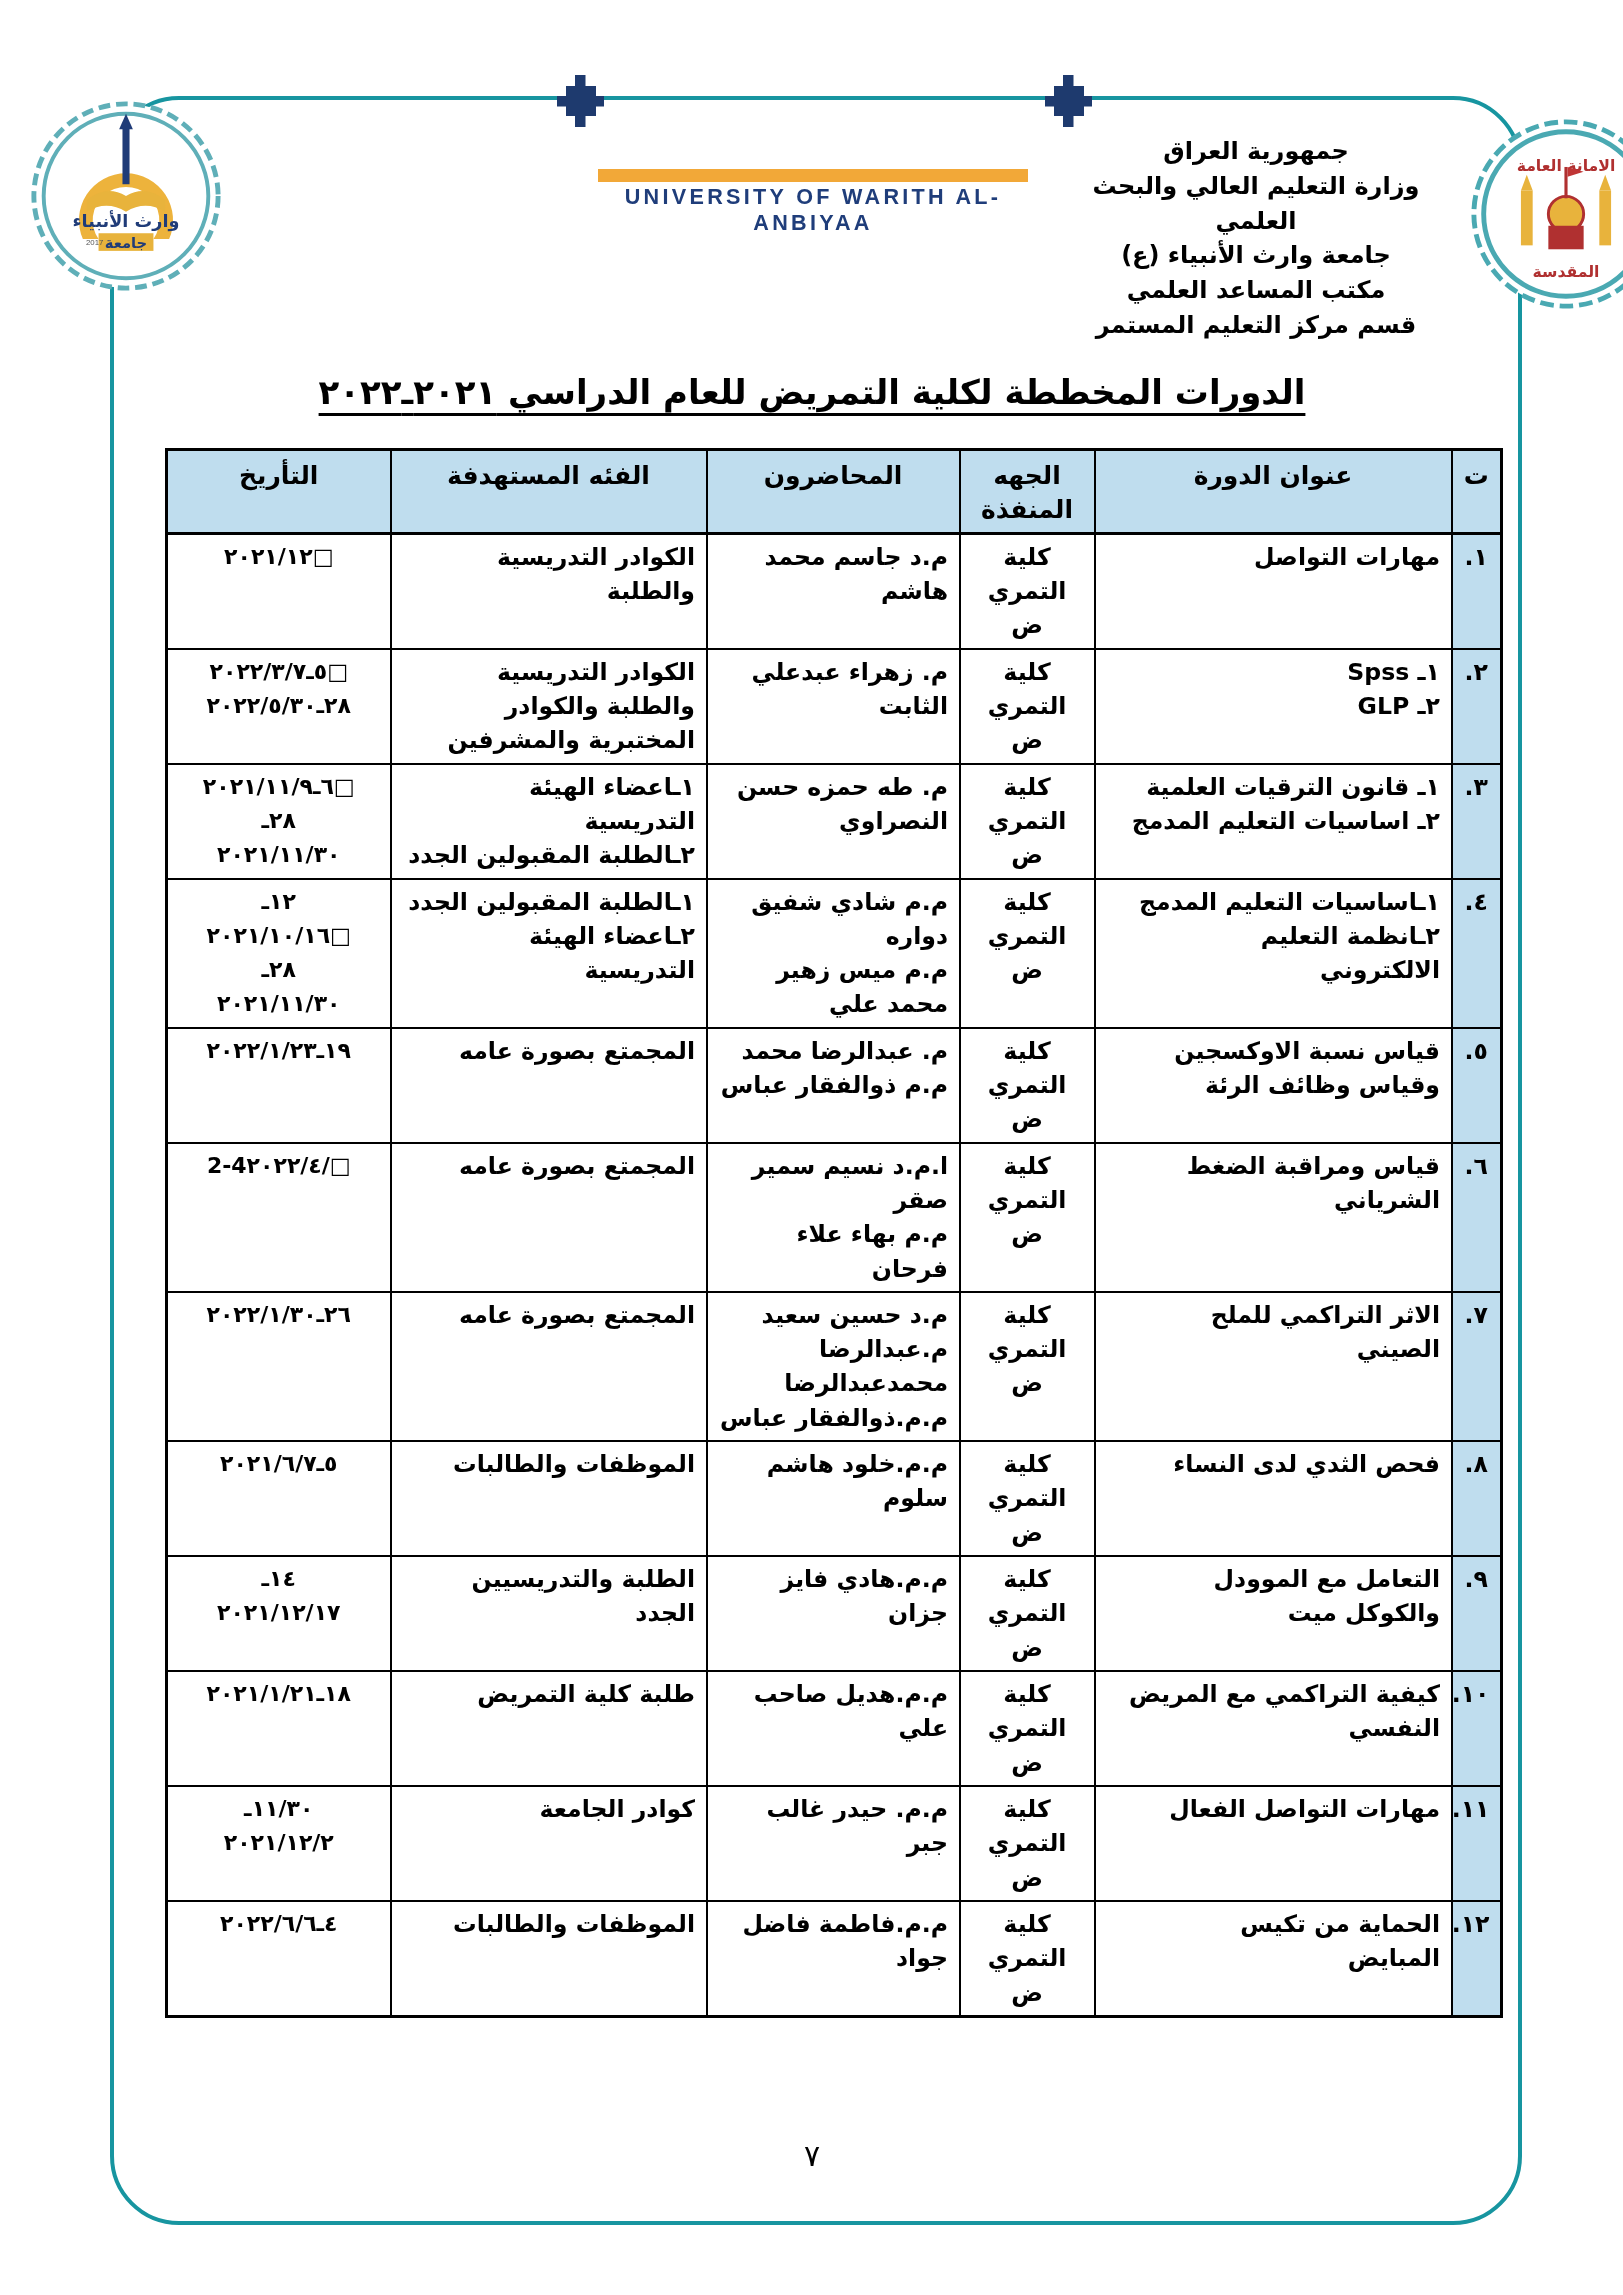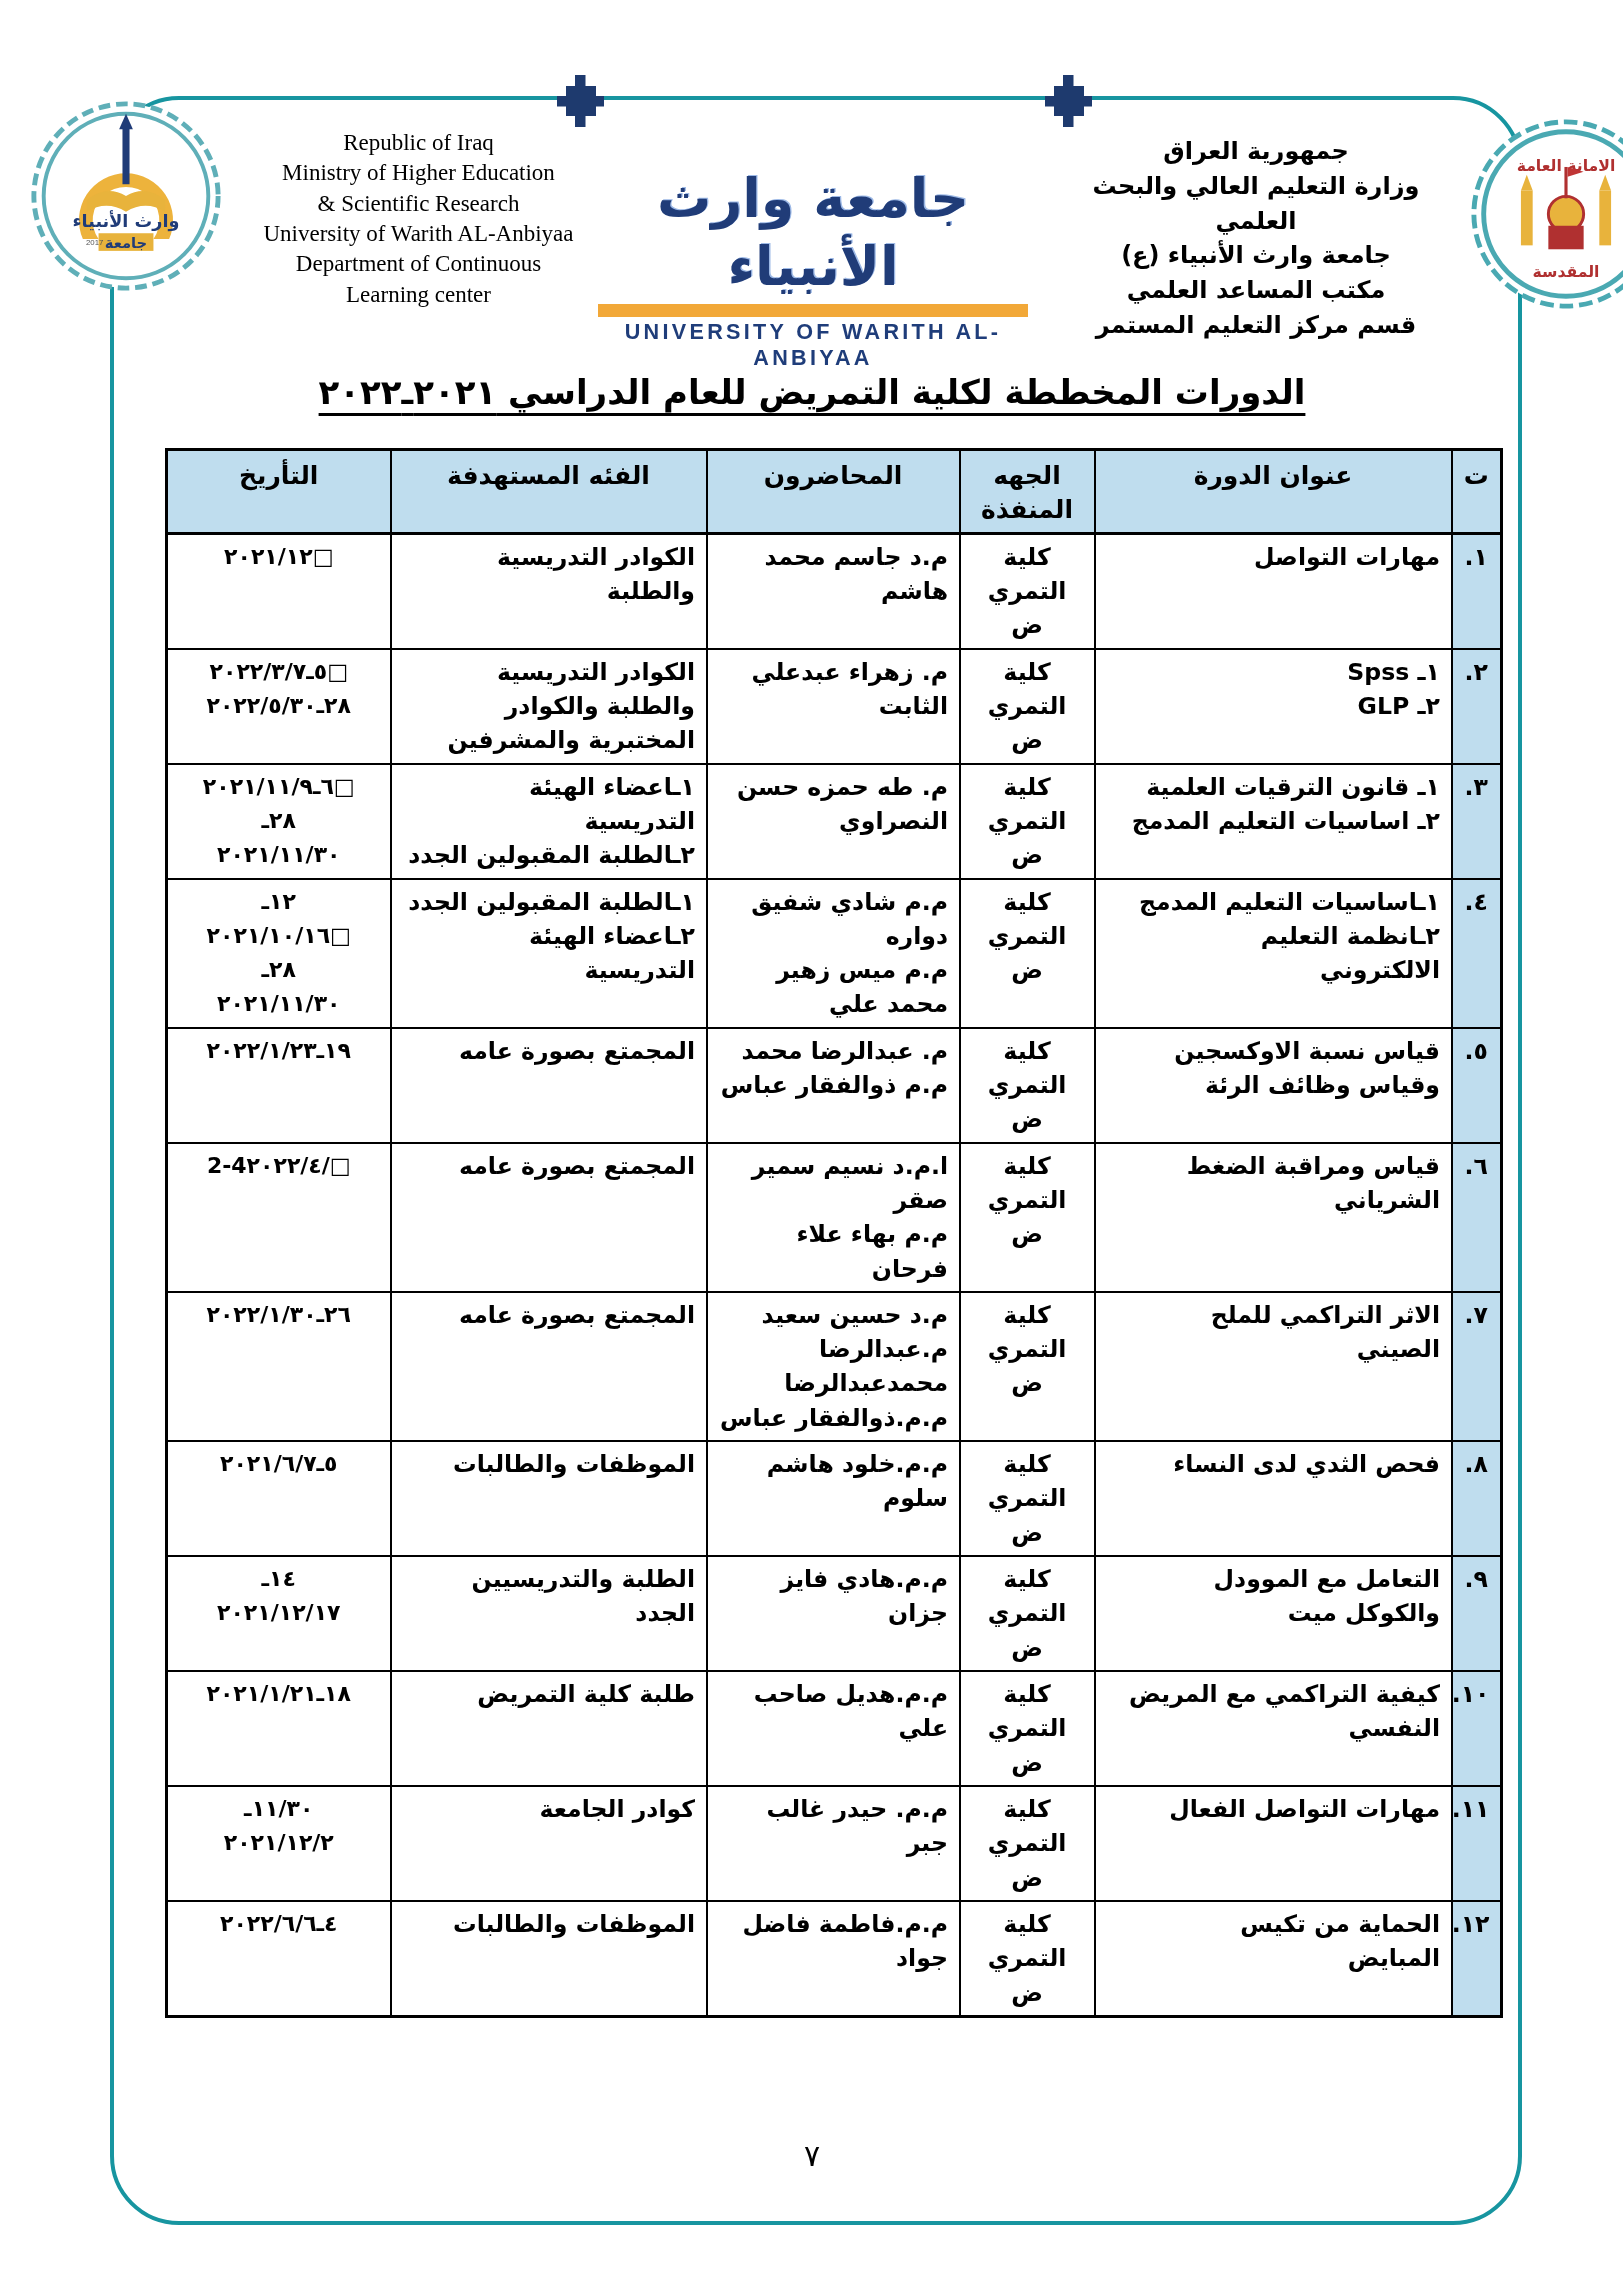--- a/index.html
+++ b/index.html
@@ -95,39 +95,30 @@
       <rect x="67" y="38" width="6" height="28" fill="#E8B33C"></rect>
       <path d="M67 38 L70 30 L73 38 Z" fill="#E8B33C"></path>
       <circle cx="50" cy="50" r="9" fill="#E8B33C" stroke="#B03030" stroke-width="1.5"></circle>
       <rect x="41" y="56" width="18" height="12" fill="#B03030"></rect>
       <rect x="49.2" y="26" width="1.6" height="16" fill="#B03030"></rect>
       <path d="M50.8 26 L59 28.5 L50.8 31 Z" fill="#C03535"></path>
       <text x="50" y="82" font-size="8" font-weight="bold" fill="#B03030" text-anchor="middle" font-family="DejaVu Sans, sans-serif">المقدسة</text>
     </svg>
   </div>
 
-  <div class="en-block">
-    <span>Republic of Iraq</span>
-    <span>Ministry of  Higher Education</span>
-    <span>&amp; Scientific Research</span>
-    <span>University of  Warith AL-Anbiyaa</span>
-    <span>Department of Continuous</span>
-    <span>Learning center</span>
-  </div>
 
   <div class="ar-block">
     <span>جمهورية العراق</span>
     <span>وزارة التعليم العالي والبحث العلمي</span>
     <span>جامعة وارث الأنبياء (ع)</span>
     <span>مكتب المساعد العلمي</span>
     <span>قسم مركز التعليم المستمر</span>
   </div>
 
   <div class="uni-logo">
-    <div class="uni-callig">جامعة وارث الأنبياء</div>
     <div class="uni-goldbar"></div>
     <div class="uni-latin">UNIVERSITY OF WARITH AL-ANBIYAA</div>
   </div>
 
   <div class="doc-title">
     <span>الدورات المخططة لكلية التمريض للعام الدراسي ٢٠٢١ـ٢٠٢٢</span>
   </div>
 
   <div class="tbl-wrap">
     <table>

